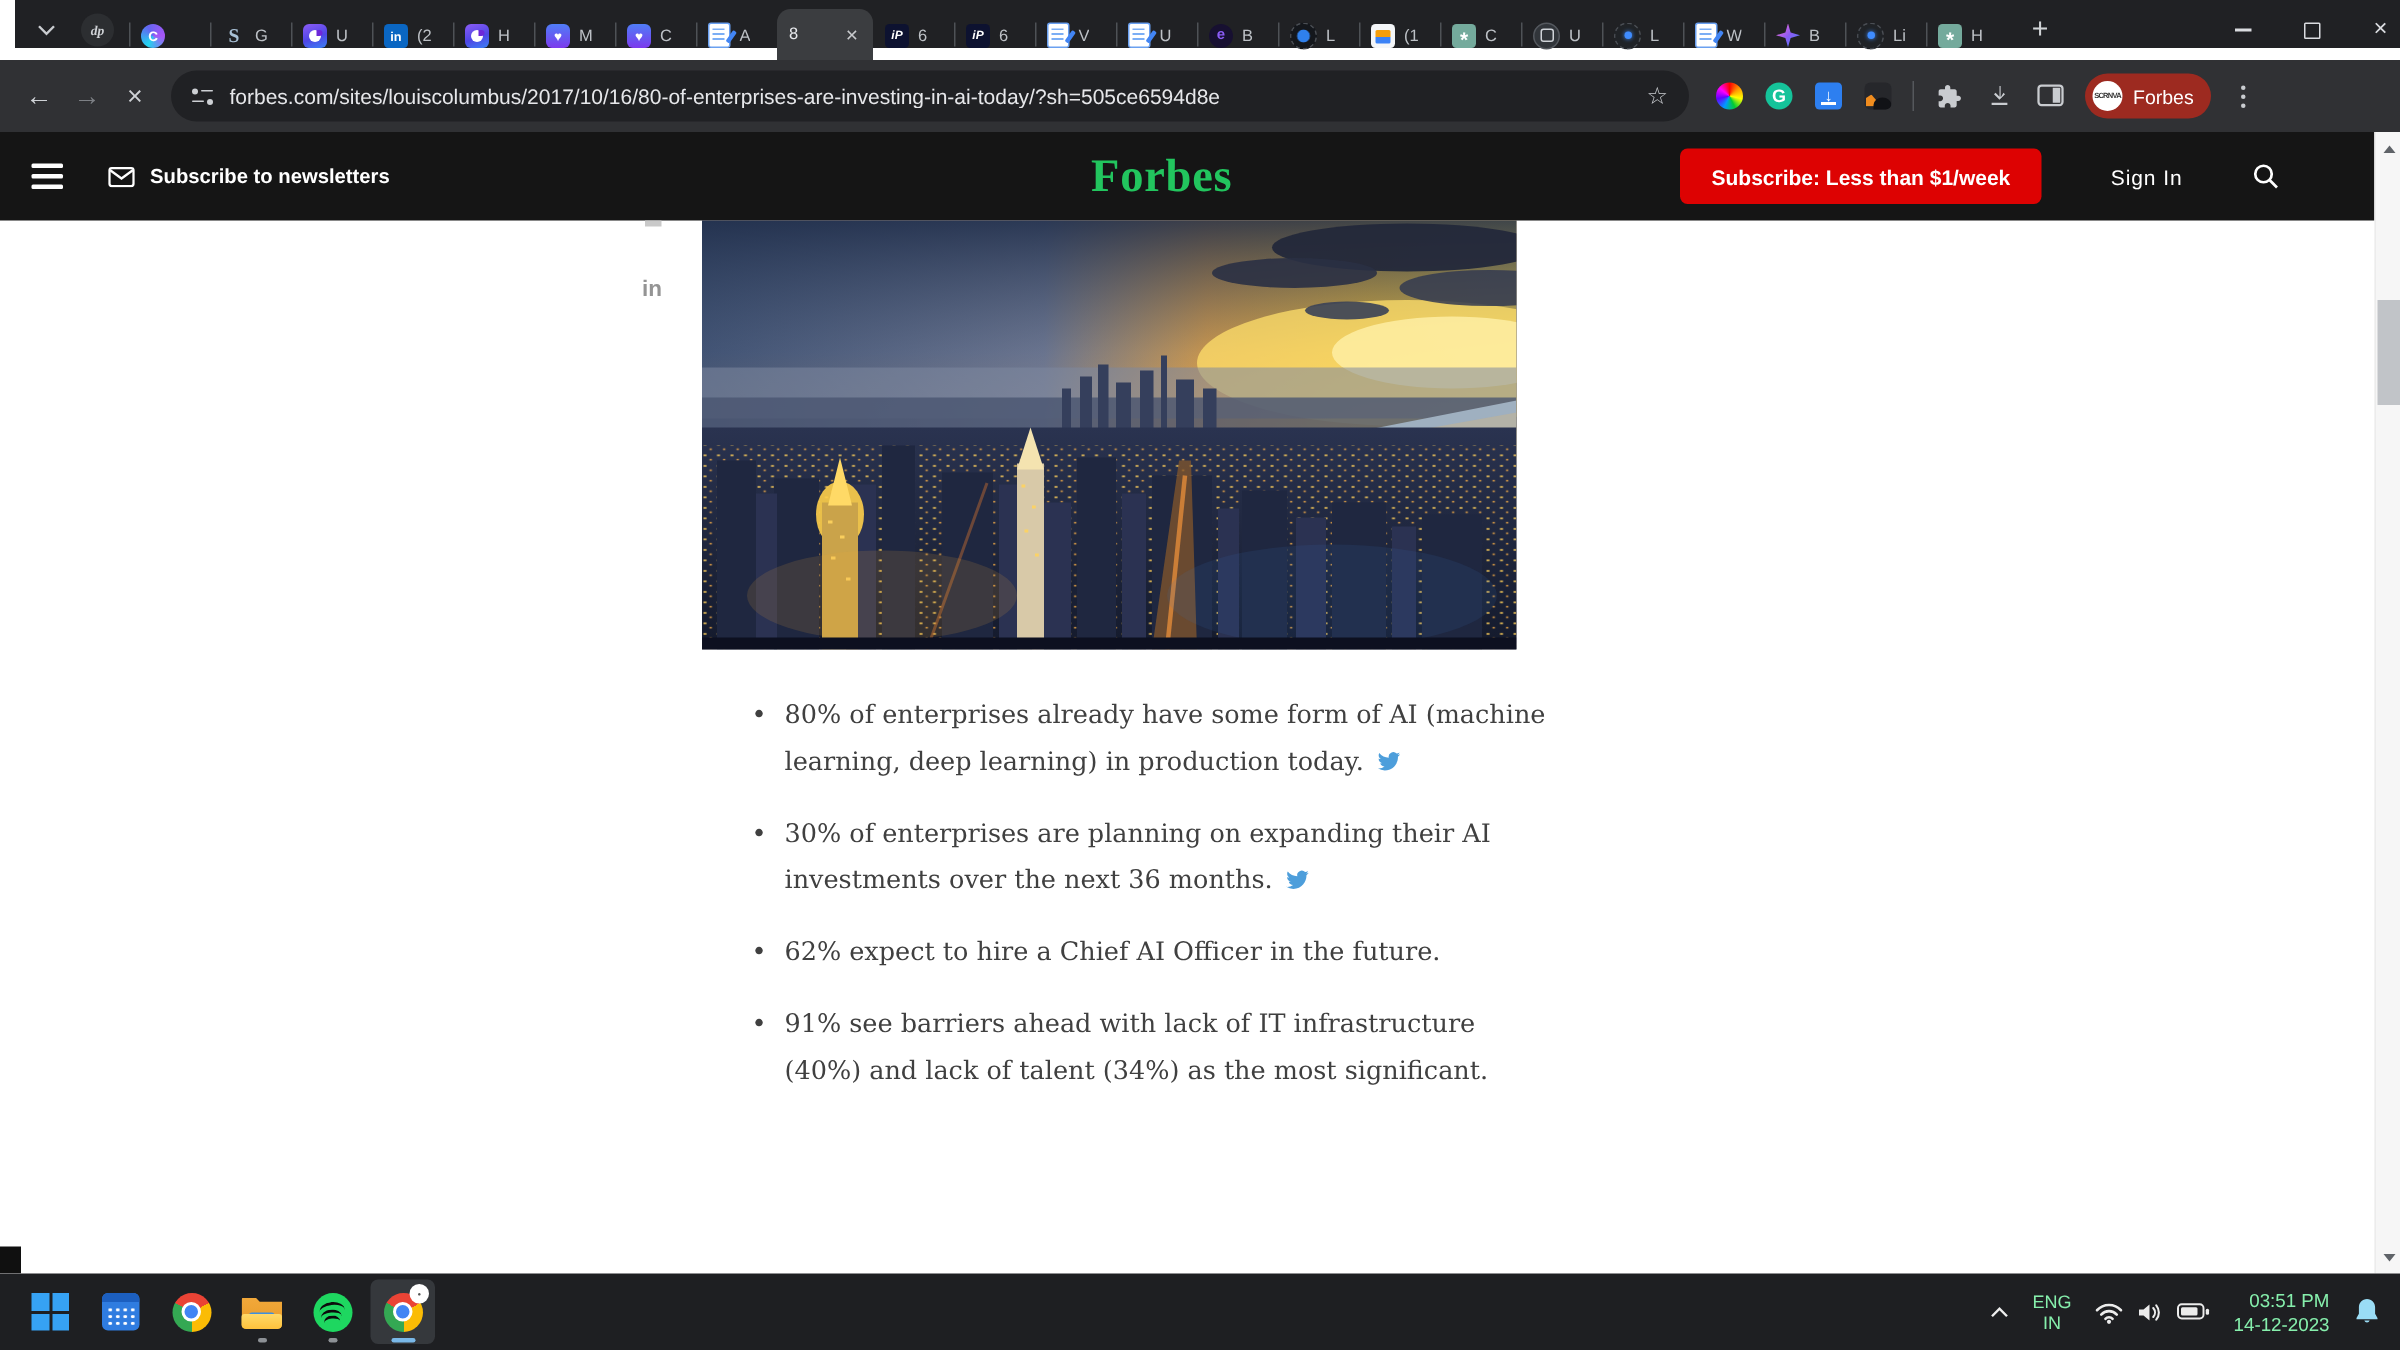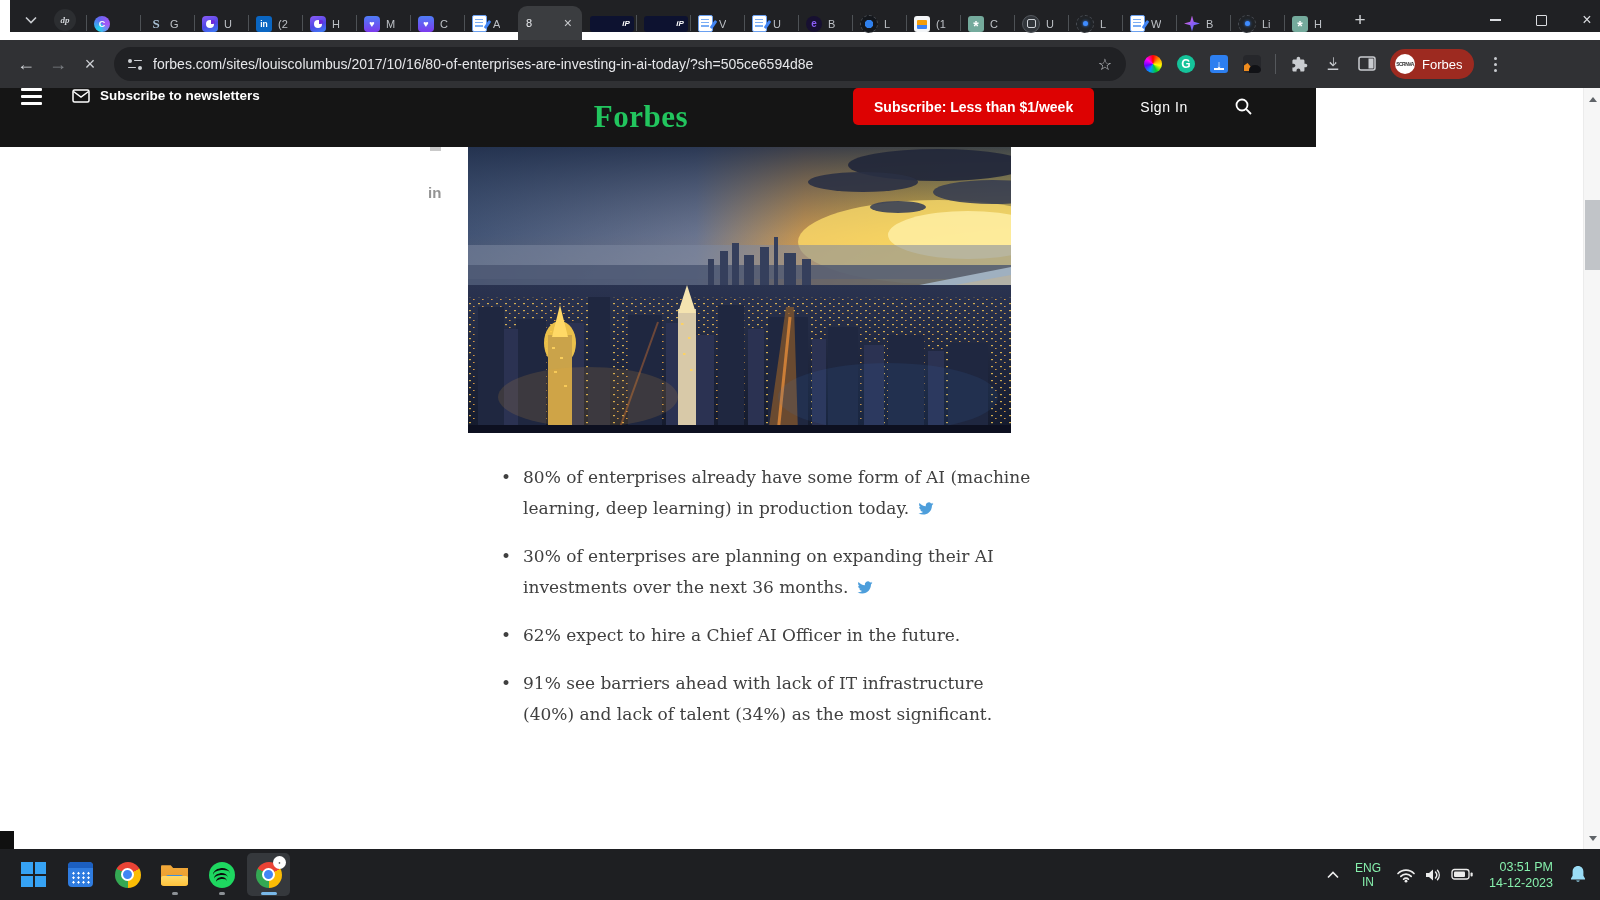--- a/index.html
+++ b/index.html
@@ -41,21 +41,21 @@
   .ic-pin-badge::before{content:"";width:8px;height:8px;background:#fff;border-radius:50%;}
   .ic-pin-badge::after{content:"";position:absolute;width:4px;height:4px;right:3px;top:4px;
                        background:#6d28d9;border-radius:0 50% 50% 0;}
   .ic-linkedin{background:#0a66c2;border-radius:3px;color:#fff;font-weight:700;font-size:8.5px;}
   .ic-heart-badge{border-radius:4px;background:linear-gradient(180deg,#4f7df7,#7c3aed);color:#fff;font-size:9px;}
   .ic-doc{width:13px;height:15px;background:#fff;border:1.5px solid #6aa0f0;border-radius:2px;}
   .ic-doc::before{content:"";position:absolute;left:2px;right:3px;top:3px;height:8px;
                   background:repeating-linear-gradient(#7baef5 0 1.2px,transparent 1.2px 3.2px);}
   .ic-doc::after{content:"";position:absolute;right:-3px;top:4px;width:3px;height:9px;background:#4285f4;
                  transform:rotate(35deg);border-radius:1px;}
-  .ic-ip-dark{background:#0d1230;border-radius:3px;color:#fff;font:italic 700 8px "Liberation Sans",sans-serif;padding-left:28px;}
+  .ic-ip-dark{background:#0d1230;border-radius:3px;color:#fff;font:italic 700 8px "Liberation Sans",sans-serif;}
   .ic-purple-e{background:#171031;border-radius:50%;color:#8b5cf6;font-weight:700;font-size:10px;}
   .ic-bolt-circle{border-radius:50%;border:1px dashed #4a4e54;
                   background:radial-gradient(circle at 50% 50%,#2f80ed 0 4px,#14171c 4.5px);}
   .ic-house{background:#f4f6f8;border-radius:3px;}
   .ic-house::before{content:"";position:absolute;inset:4px 3px 3px 3px;border-radius:1px;
                     background:linear-gradient(180deg,#f59e0b 55%,#3b82f6 55%);}
   .ic-openai{background:#74aa9c;border-radius:3px;color:#fff;font-weight:700;font-size:14px;line-height:8px;
              padding-top:4px;box-sizing:border-box;}
   .ic-gray-circle{background:#31353a;border-radius:50%;border:1px solid #54585e;}
   .ic-gray-circle::before{content:"";width:7px;height:7px;border:1.5px solid #cfd3d8;border-radius:2px;}
@@ -94,22 +94,22 @@
               padding:0 12px 0 5px;gap:7px;margin-right:10px;}
   .error-pill .logo{width:20px;height:20px;background:#fff;border-radius:50%;display:flex;align-items:center;
                     justify-content:center;font-size:5px;color:#333;font-weight:700;letter-spacing:-0.5px;}
   .error-pill .lbl{color:#fff;font-size:13px;}
   .kebab{display:flex;flex-direction:column;gap:3px;margin-left:2px;width:18px;align-items:center;}
   .kebab i{width:3px;height:3px;border-radius:50%;background:#c9ccd0;}
 
   
   .viewport{position:absolute;top:88px;left:0;width:1600px;height:761px;background:#fff;overflow:hidden;}
 
-  .fheader{position:absolute;top:0;left:0;width:1316px;height:59px;background:#151515;
-           display:flex;align-items:flex-start;}
+  .fheader{position:absolute;top:0;left:0;width:1583px;height:59px;background:#151515;
+           display:flex;align-items:center;}
   .hamburger{margin-left:21px;display:flex;flex-direction:column;gap:4.5px;width:21px;}
   .hamburger i{height:2.5px;background:#fff;border-radius:1px;}
   .newsletter{display:flex;align-items:center;gap:10px;margin-left:30px;color:#fff;
               font-size:13.5px;font-weight:700;}
   .flogo{position:absolute;left:calc(50% - 17px);top:50%;transform:translate(-50%,-52%);
          color:#22c55e;font:700 31px "Liberation Serif",serif;letter-spacing:0.5px;}
   .fh-right{position:absolute;right:62px;display:flex;align-items:center;gap:46px;}
   .sub-btn{height:37px;border-radius:5px;display:flex;align-items:center;padding:0 21px;
            color:#fff;font-size:14px;font-weight:700;}
   .signin{color:#fff;font-size:14px;letter-spacing:0.6px;}

